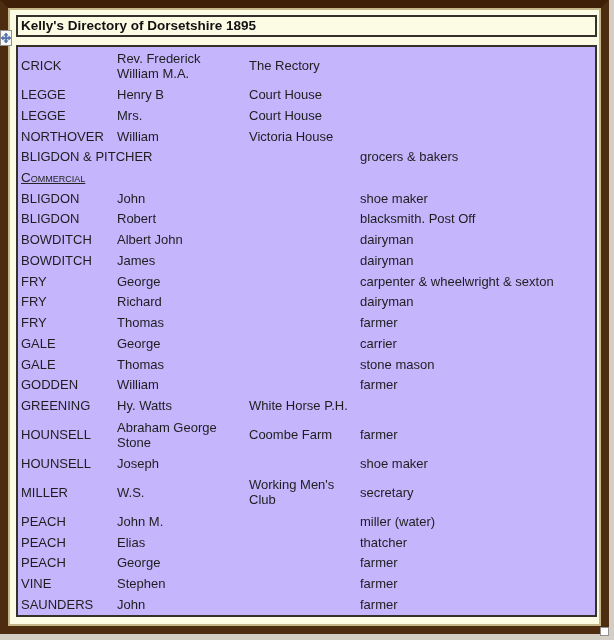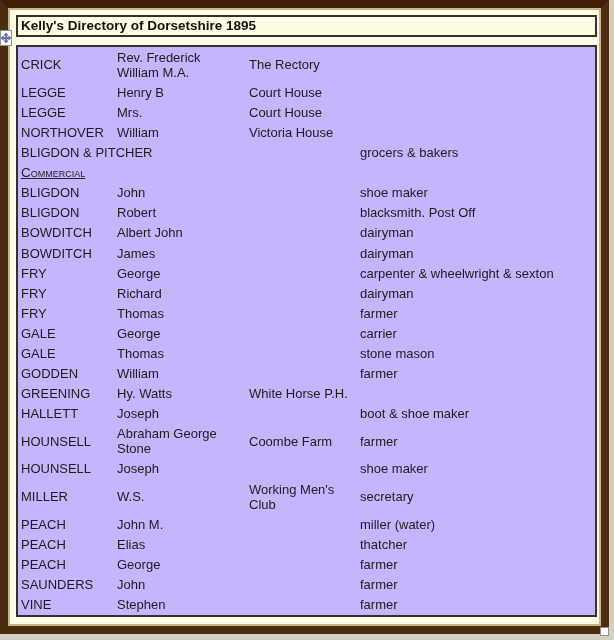--- a/index.html
+++ b/index.html
@@ -165,26 +165,20 @@
           <td></td>
           <td>farmer</td>
         </tr>
         <tr>
           <td>GREENING</td>
           <td>Hy. Watts</td>
           <td>White Horse P.H.</td>
           <td></td>
         </tr>
         <tr>
-          <td>HALLETT</td>
-          <td>Joseph</td>
-          <td></td>
-          <td>boot &amp; shoe maker</td>
-        </tr>
-        <tr>
           <td>HOUNSELL</td>
           <td>Abraham George Stone</td>
           <td>Coombe Farm</td>
           <td>farmer</td>
         </tr>
         <tr>
           <td>HOUNSELL</td>
           <td>Joseph</td>
           <td></td>
           <td>shoe maker</td>
@@ -207,28 +201,28 @@
           <td></td>
           <td>thatcher</td>
         </tr>
         <tr>
           <td>PEACH</td>
           <td>George</td>
           <td></td>
           <td>farmer</td>
         </tr>
         <tr>
+          <td>VINE</td>
+          <td>Stephen</td>
+          <td></td>
+          <td>farmer</td>
+        </tr>
+        <tr>
           <td>SAUNDERS</td>
           <td>John</td>
-          <td></td>
-          <td>farmer</td>
-        </tr>
-        <tr>
-          <td>VINE</td>
-          <td>Stephen</td>
           <td></td>
           <td>farmer</td>
         </tr>
       </tbody>
   </table>
 
 </div>
 
 <div class="anchor-handle">
   <span style="display:flex">

